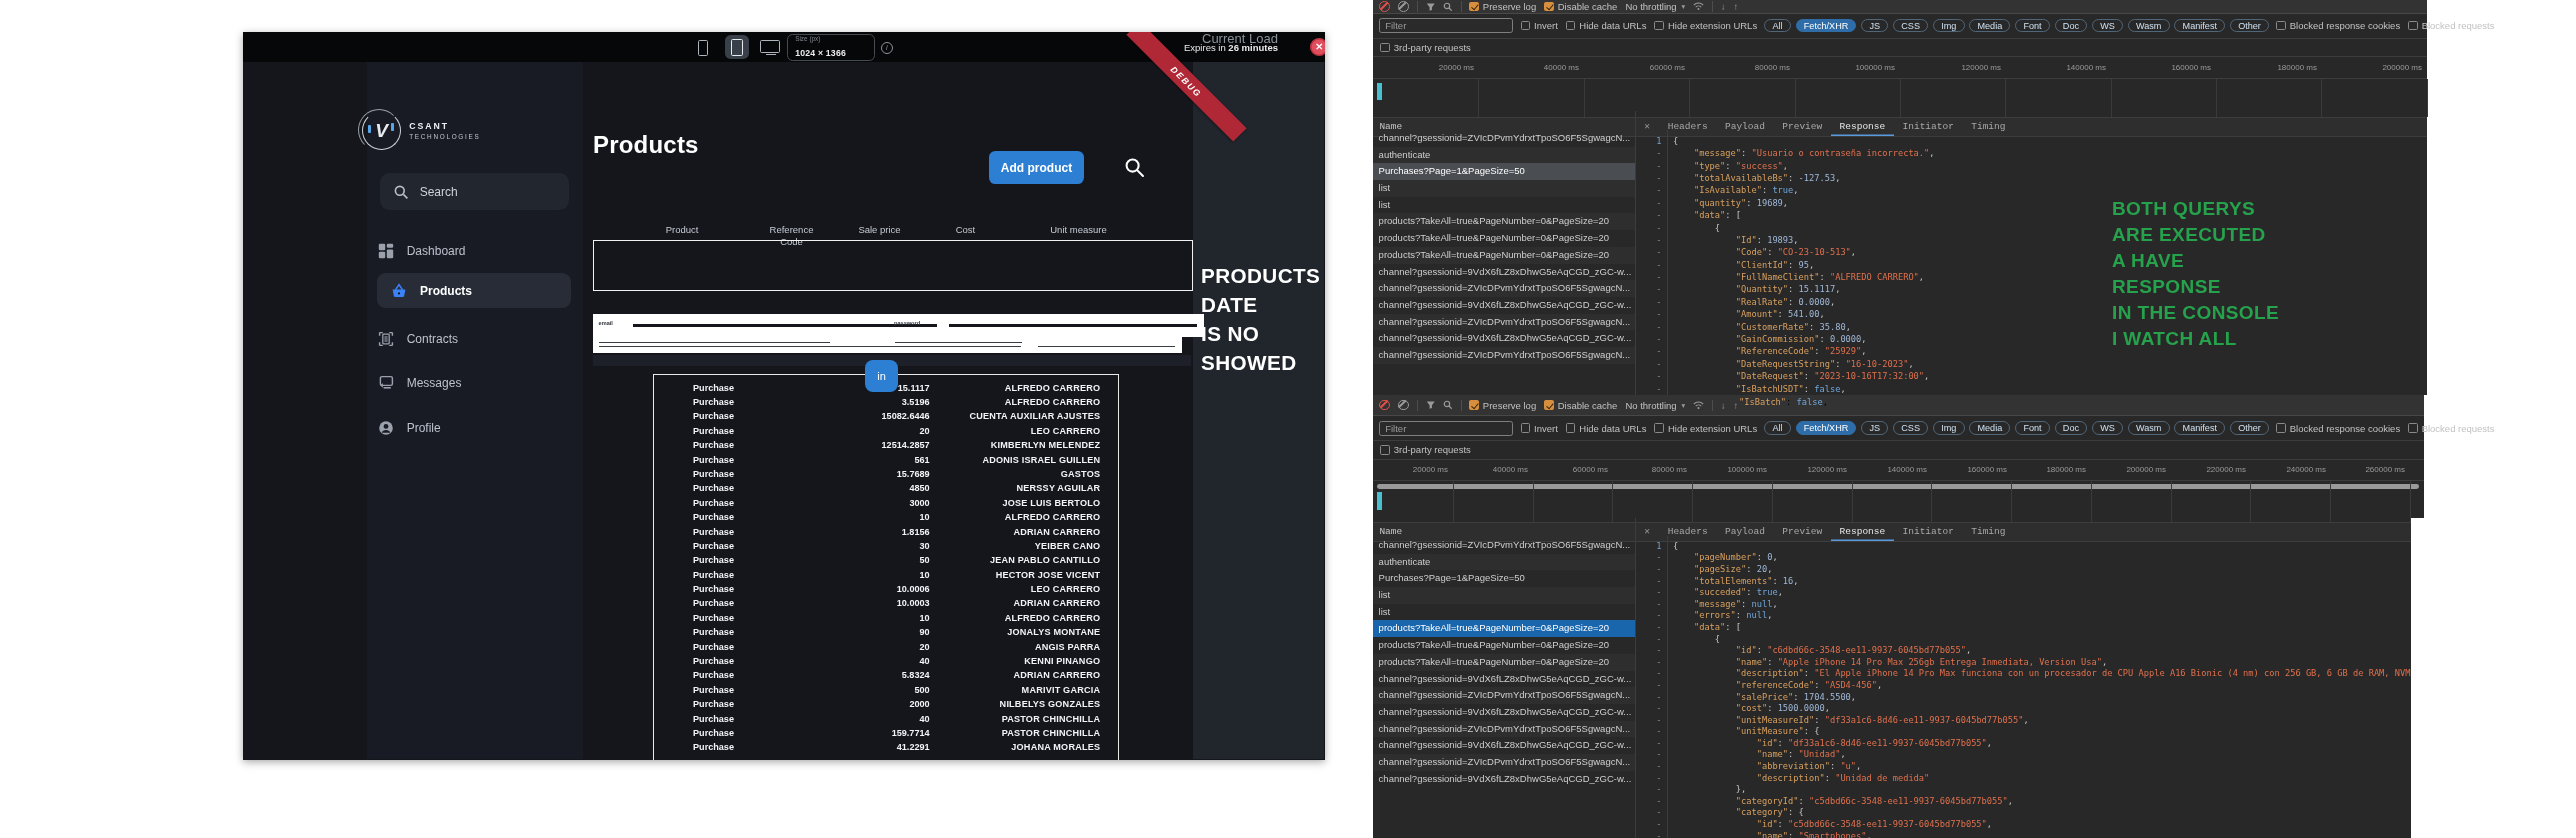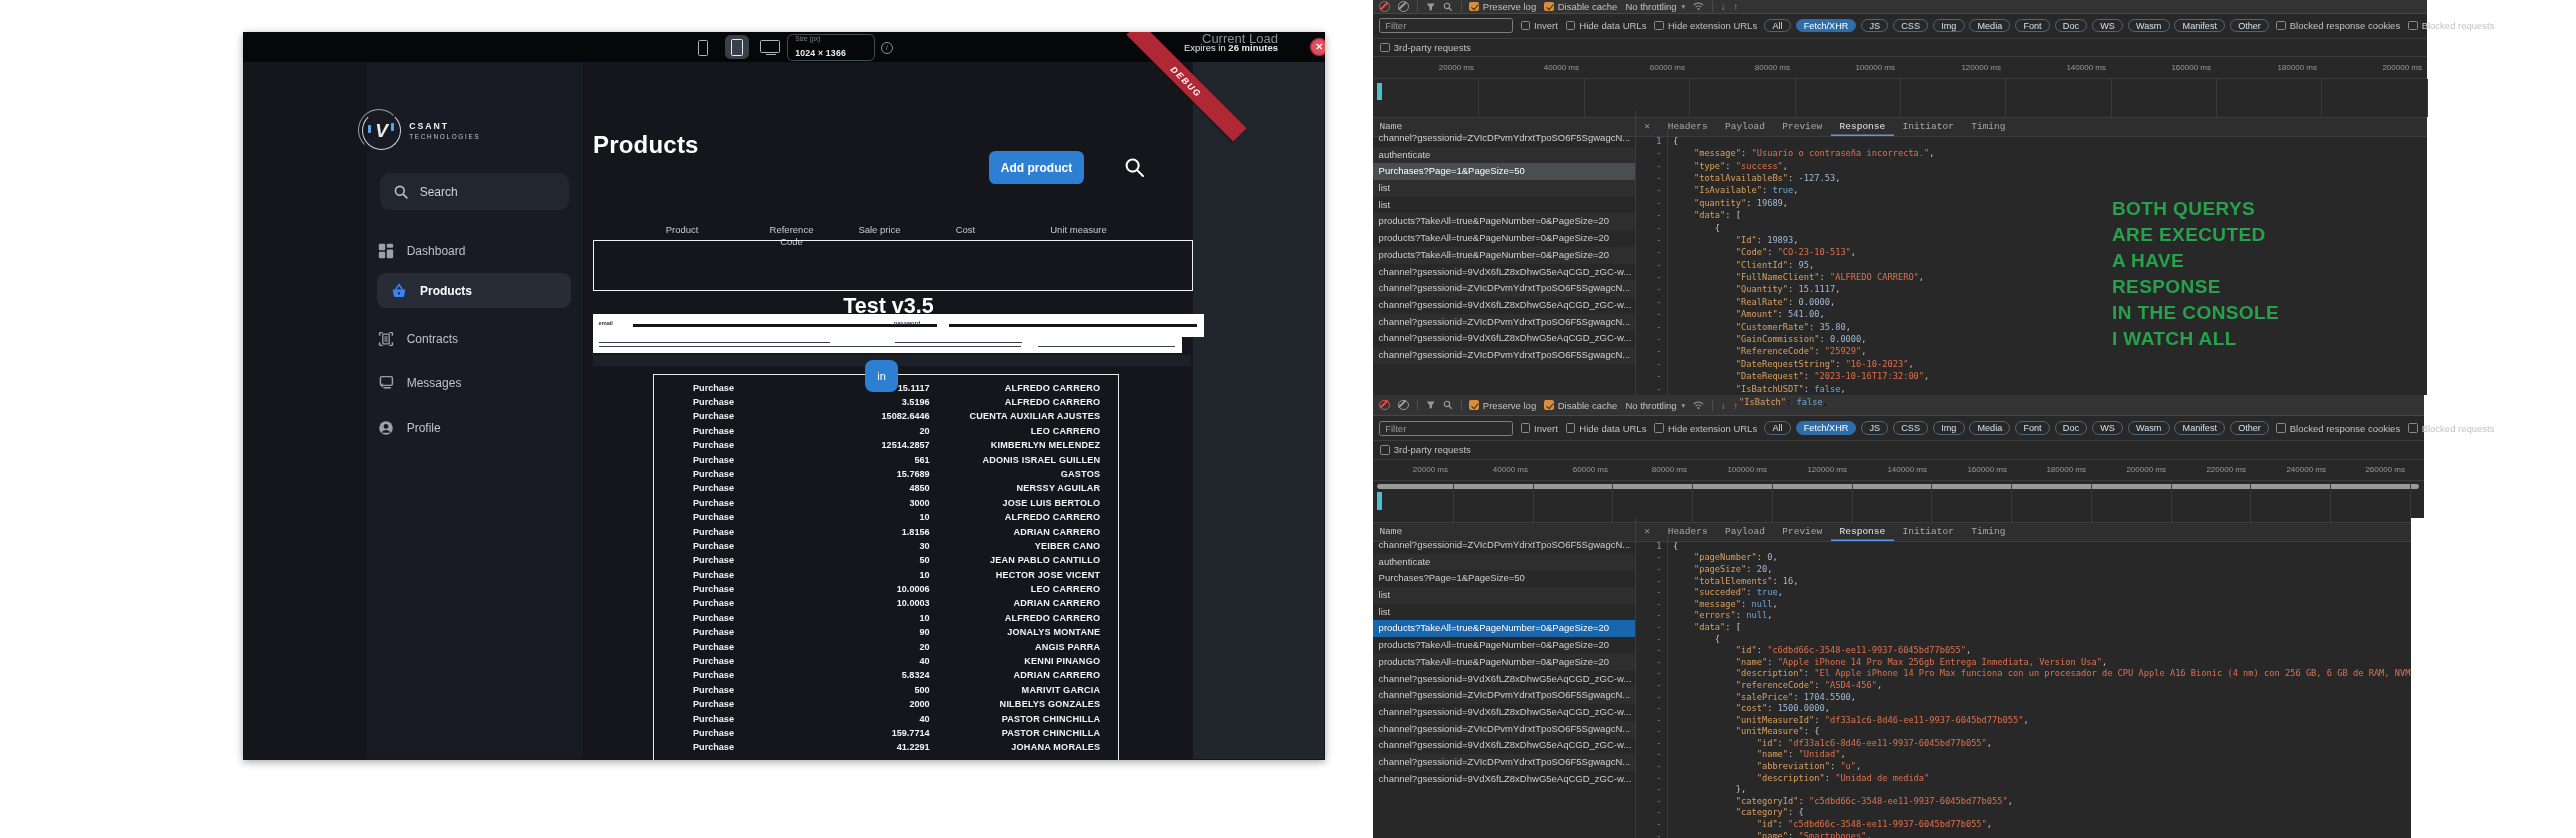--- a/index.html
+++ b/index.html
@@ -239,21 +239,20 @@
       </svg>
     <div class="ribbon">DEBUG</div>
 
     <span class="colhdr col-1">Product</span>
     <span class="colhdr col-2">Reference Code</span>
     <span class="colhdr col-3">Sale price</span>
     <span class="colhdr col-4">Cost</span>
     <span class="colhdr col-5">Unit measure</span>
 
     <div class="white-box"></div>
-    <div class="test-title">Test v3.5</div>
 
     <div class="fbar1">
       <span class="flabel" style="left:5.6px;">email</span>
       <span class="fline" style="left:40px;width:304px;"></span>
       <span class="flabel" style="left:301px;">password</span>
       <span class="fline" style="left:356px;width:248px;"></span>
     </div>
     <div class="fbar2">
       <span class="fsmear" style="left:5.6px;top:4.8px;width:231px;height:1.6px;"></span>
       <span class="fsmear" style="left:5.6px;top:8.7px;width:422px;height:0.8px;"></span>
@@ -391,20 +390,24 @@
             <span class="c3">PASTOR CHINCHILLA</span>
           </div>
           <div class="prow">
             <span class="c1">Purchase</span>
             <span class="c2">41.2291</span>
             <span class="c3">JOHANA MORALES</span>
           </div>
         </div>
     </div>
 
+    <div class="wnote" style="left:958px;top:229px;">
+      <div>PRODUCTS DATE</div>
+      <div>IS NO SHOWED</div>
+    </div>
   </div>
 
   <div class="dt dt-top">
     <div class="dt-toolbar">
       <span class="ico-rec"></span>
       <span class="ico-clear"></span>
       <span class="tdiv"></span>
       <svg width="9.5" height="9.5" viewBox="0 0 12 12">
           <path d="M1 2h10L7.5 6.5V10l-3 1.2V6.5z" fill="#9a9a9a"></path>
         </svg>

